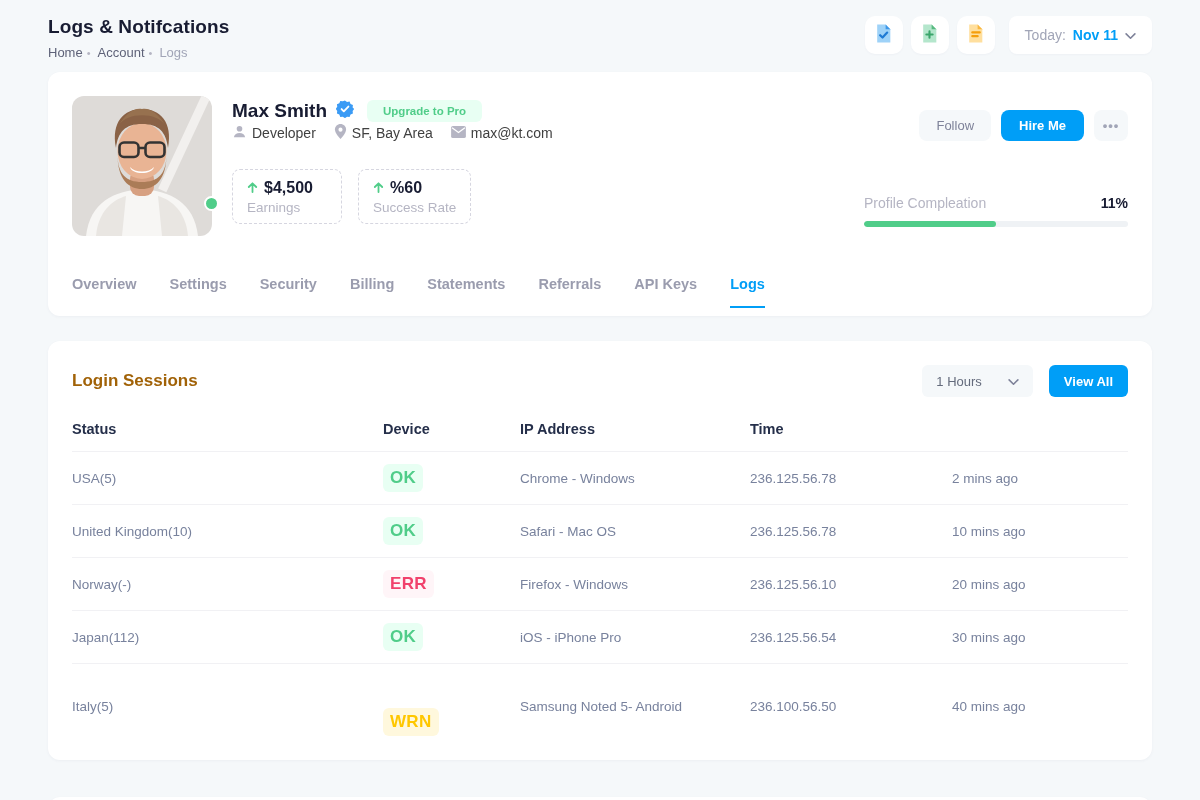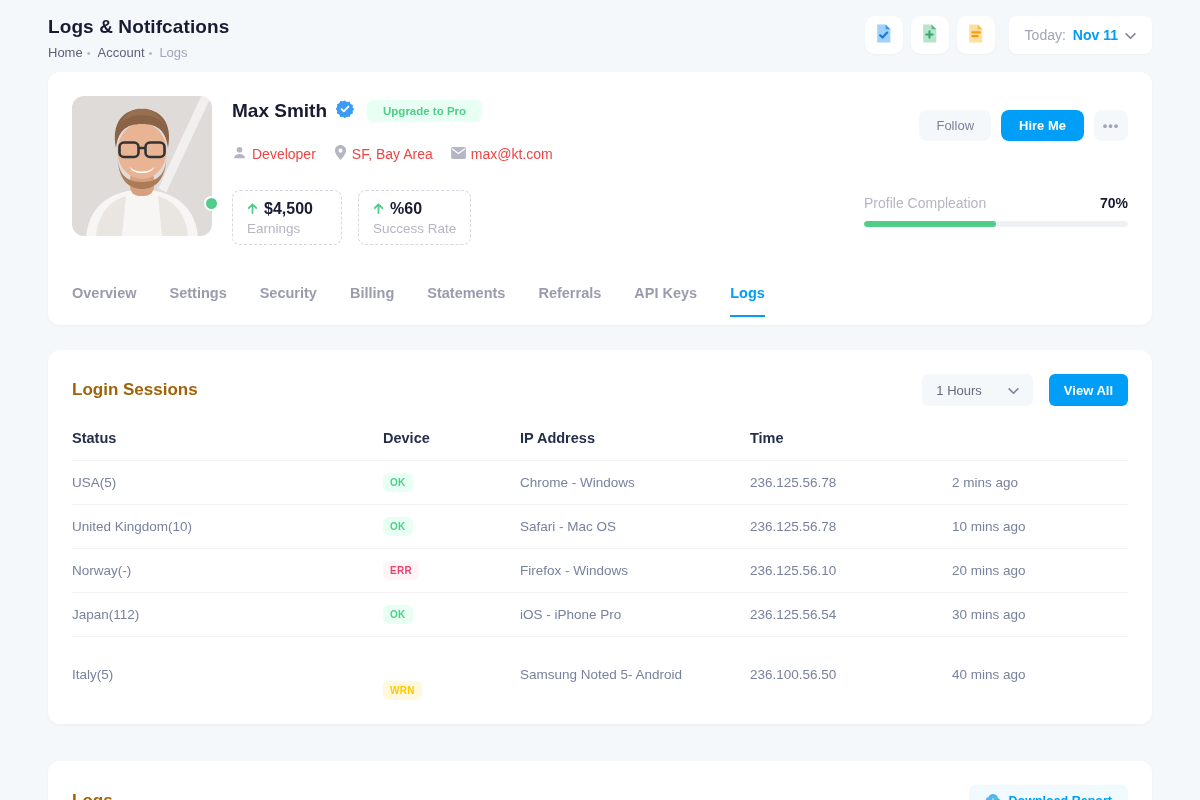--- a/index.html
+++ b/index.html
@@ -43,21 +43,21 @@
     position:absolute; right:-7px; top:100px; width:15px; height:15px; border-radius:50%;
     background:#50cd89; border:2.5px solid #fff;
   }
   .profile-main { flex:1; padding-top:4px; }
   .name-row { display:flex; align-items:center; gap:9px; }
   .name { font-size:19px; font-weight:bold; color:#181c32; }
   .pill {
     background:#e8fff3; color:#50cd89; font-size:11.5px; font-weight:bold;
     padding:5px 16px; border-radius:6px; margin-left:4px;
   }
-  .meta-row { display:flex; align-items:center; gap:18px; margin-top:23px; font-size:14px; color:#ef4444; }
+  .meta-row { display:flex; align-items:center; gap:18px; margin-top:2px; font-size:14px; color:#404040; }
   .meta-item { display:flex; align-items:center; gap:5px; }
   .stats-row { display:flex; gap:16px; margin-top:27px; }
   .stat-box { border:1px dashed #d6d6e0; border-radius:8px; padding:9px 14px 8px; min-width:110px; }
   .stat-value { display:flex; align-items:center; gap:6px; font-size:16px; font-weight:bold; color:#181c32; }
   .stat-label { margin-top:3px; font-size:13.5px; color:#b5b5c3; }
   .profile-right { width:264px; display:flex; flex-direction:column; padding-top:14px; }
   .actions-row { display:flex; justify-content:flex-end; gap:10px; }
   .btn { border:none; border-radius:8px; font-size:13px; cursor:pointer; font-family:inherit; }
   .btn-light { background:#f5f8fa; color:#7e8299; padding:8px 17px; }
   .btn-primary { background:#009ef7; color:#fff; font-weight:bold; padding:8px 18px; }
@@ -84,21 +84,21 @@
     display:flex; align-items:center; gap:26px; font-size:13px; color:#646b7c; cursor:pointer; font-family:inherit;
   }
   .btn-viewall { background:#009ef7; color:#fff; font-weight:bold; font-size:13px; border:none; border-radius:6px; height:32px; padding:0 15px; cursor:pointer; font-family:inherit; }
 
   .table { margin-top:18px; }
   .trow { display:grid; grid-template-columns:311px 137px 230px 202px 1fr; align-items:center; }
   .thead { padding:6px 0 14px; border-bottom:1px solid #f1f1f4; }
   .thead div { font-size:14.5px; font-weight:bold; color:#252f4a; }
   .tbody-row { padding:12px 0; border-bottom:1px solid #f1f1f4; font-size:13.5px; color:#78829d; }
   .tbody-row:last-child { border-bottom:none; }
-  .badge { display:inline-block; font-size:10px; font-weight:bold; letter-spacing:.3px; padding:4px 7px; border-radius:6px; }
+  .badge { display:inline-block; font-size:17px; font-weight:bold; letter-spacing:.3px; padding:4px 7px; border-radius:6px; }
   .badge-ok  { background:#e8fff3; color:#50cd89; }
   .badge-err { background:#fff5f8; color:#f1416c; }
   .badge-wrn { background:#fff8dd; color:#ffc700;margin-top:32px; }
 
   
   .logs-card { margin-top:37px; padding:24px; }
   .btn-download {
     background:#f1faff; color:#009ef7; font-weight:bold; font-size:12.5px;
     border:none; border-radius:6px; height:32px; padding:0 16px;
     display:flex; align-items:center; gap:8px; cursor:pointer; font-family:inherit;
@@ -241,21 +241,21 @@
 
       <div class="profile-right">
         <div class="actions-row">
           <button class="btn btn-light">Follow</button>
           <button class="btn btn-primary">Hire Me</button>
           <button class="btn btn-more"><span>•••</span></button>
         </div>
         <div class="progress-block">
           <div class="progress-head">
             <span class="lab">Profile Compleation</span>
-            <span class="pct">70%</span>
+            <span class="pct">11%</span>
           </div>
           <div class="progress-track">
             <div class="progress-fill"></div>
           </div>
         </div>
       </div>
     </div>
 
     <div class="tabs">
       <div class="tab">Overview</div>

